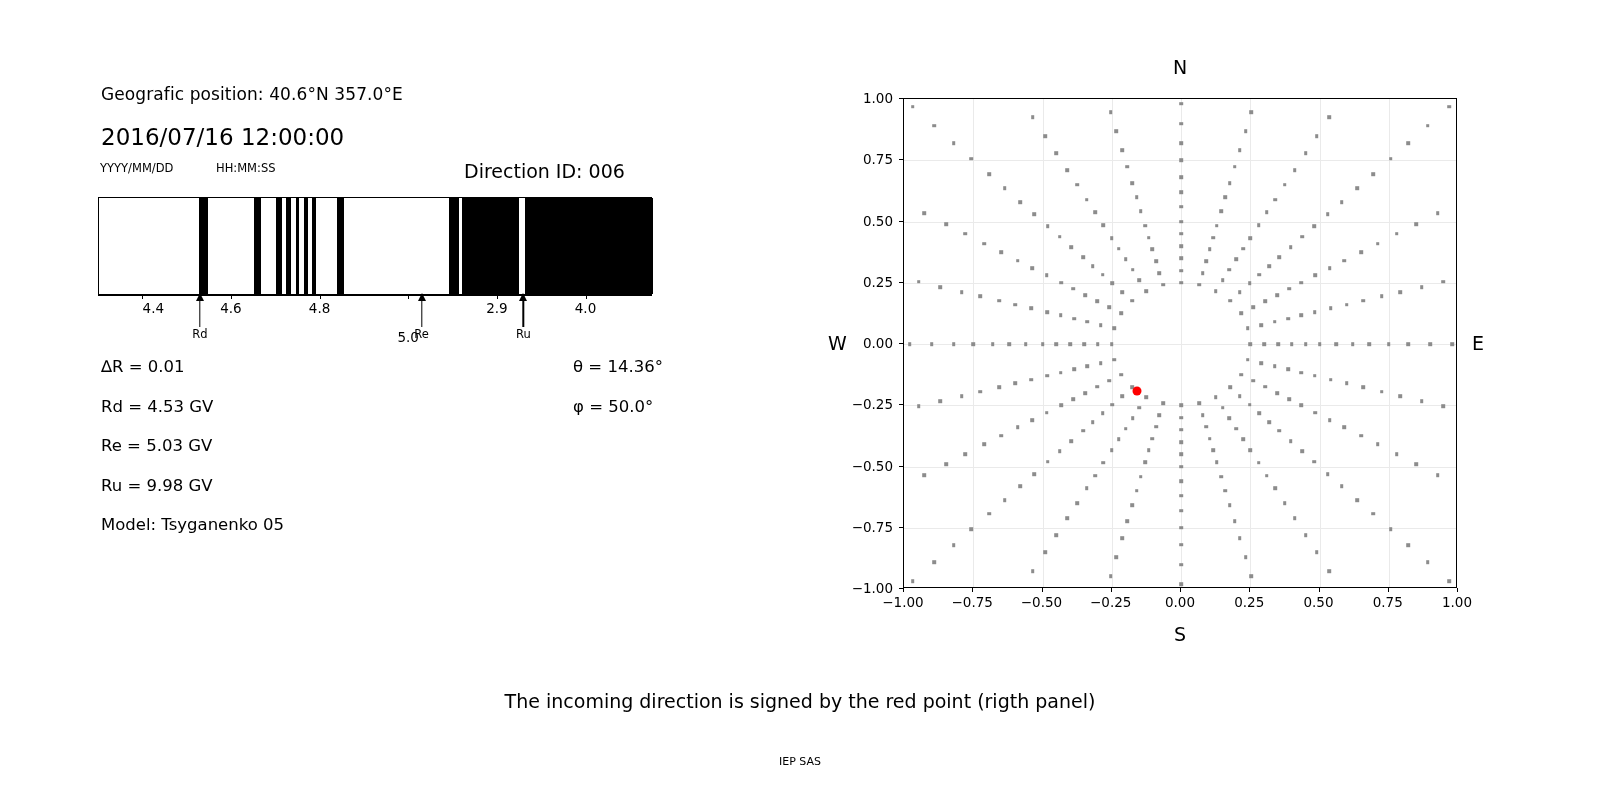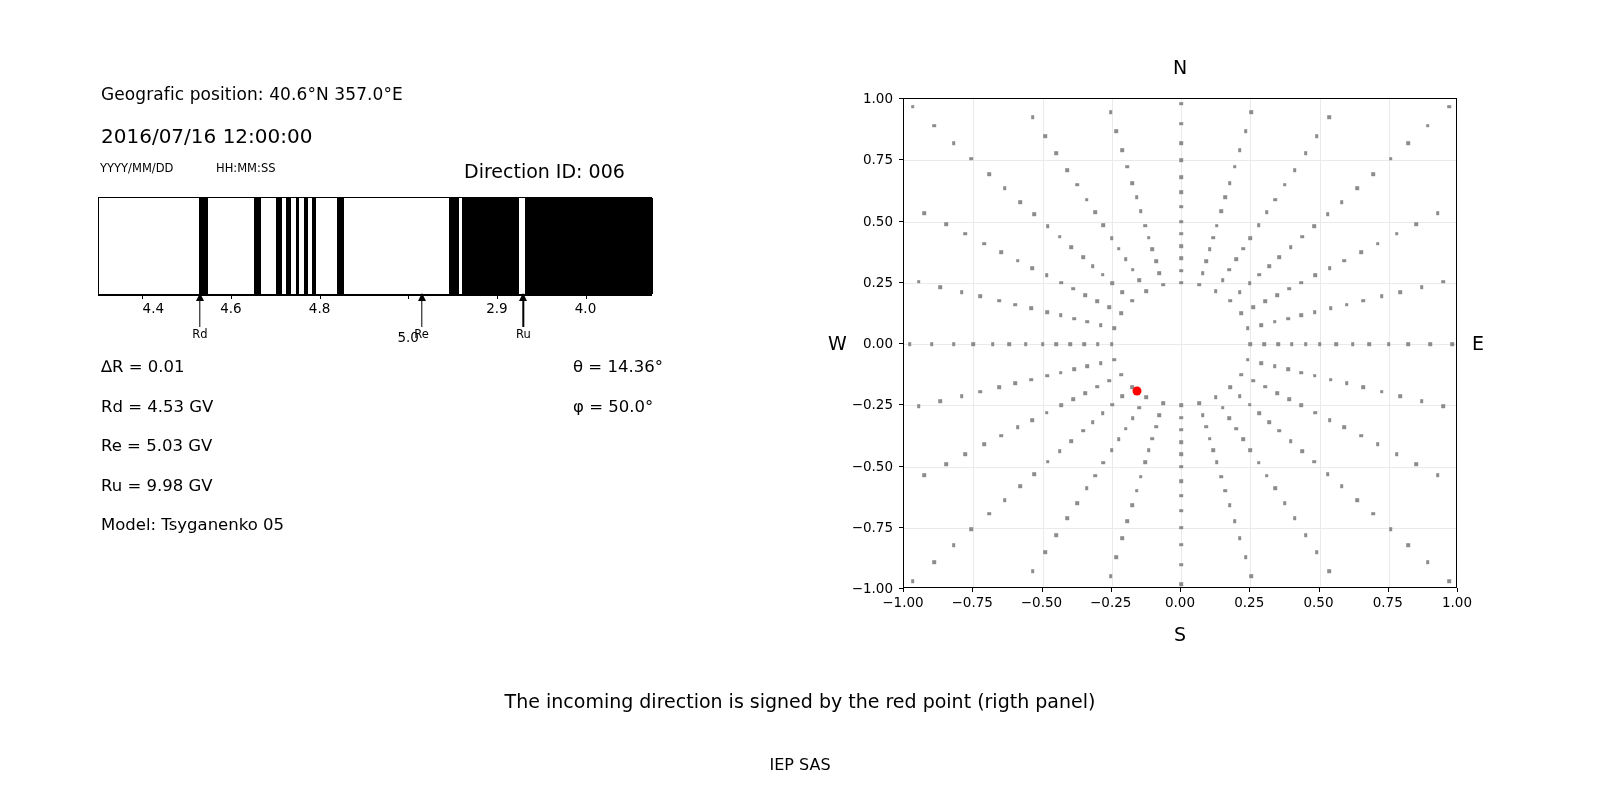--- a/index.html
+++ b/index.html
@@ -3,21 +3,21 @@
 <meta charset="utf-8">
 <style>
   html,body{margin:0;padding:0;background:#ffffff;}
   body{width:1600px;height:800px;position:relative;overflow:hidden;
        font-family:"DejaVu Sans","Liberation Sans",sans-serif;color:#000;}
 
   
   #left-panel{position:absolute;left:0;top:0;width:760px;height:660px;}
 
   .txt-geo{position:absolute;left:101px;top:84px;font-size:17px;letter-spacing:.1px;}
-  .txt-datetime{position:absolute;left:101px;top:124px;font-size:20px;}
+  .txt-datetime{position:absolute;left:101px;top:124px;font-size:23px;}
   .txt-fmt-date{position:absolute;left:100px;top:161px;font-size:11.5px;}
   .txt-fmt-time{position:absolute;left:216px;top:161px;font-size:11.5px;}
   .txt-dirid{position:absolute;left:464px;top:160px;font-size:19px;}
 
   
   #spectrum-wrap{position:absolute;left:98px;top:197px;width:554px;height:98px;}
   #spectrum-bar{position:absolute;left:0;top:0;width:100%;height:100%;
                 background:#ffffff;border:1.1px solid #000;box-sizing:border-box;}
   .band{position:absolute;top:0;height:100%;background:#000;}
 
@@ -64,21 +64,21 @@
   .compass{position:absolute;font-size:19px;}
   #lab-N{left:360px;top:16px;transform:translateX(-50%);}
   #lab-S{left:360px;top:583px;transform:translateX(-50%);}
   #lab-W{left:8px;top:292px;}
   #lab-E{left:652px;top:292px;}
 
   
   #caption{position:absolute;left:0;top:686px;width:1600px;text-align:center;}
   #caption .cap-line{font-size:19px;line-height:31px;}
   #footer{position:absolute;left:0;top:755px;width:1600px;text-align:center;
-          font-size:16px;}
+          font-size:11px;}
 </style>
 </head>
 <body>
 
 <div id="left-panel">
 
   <div class="txt-geo">Geografic position: 40.6°N 357.0°E</div>
   <div class="txt-datetime">2016/07/16 12:00:00</div>
   <div class="txt-fmt-date">YYYY/MM/DD</div>
   <div class="txt-fmt-time">HH:MM:SS</div>

